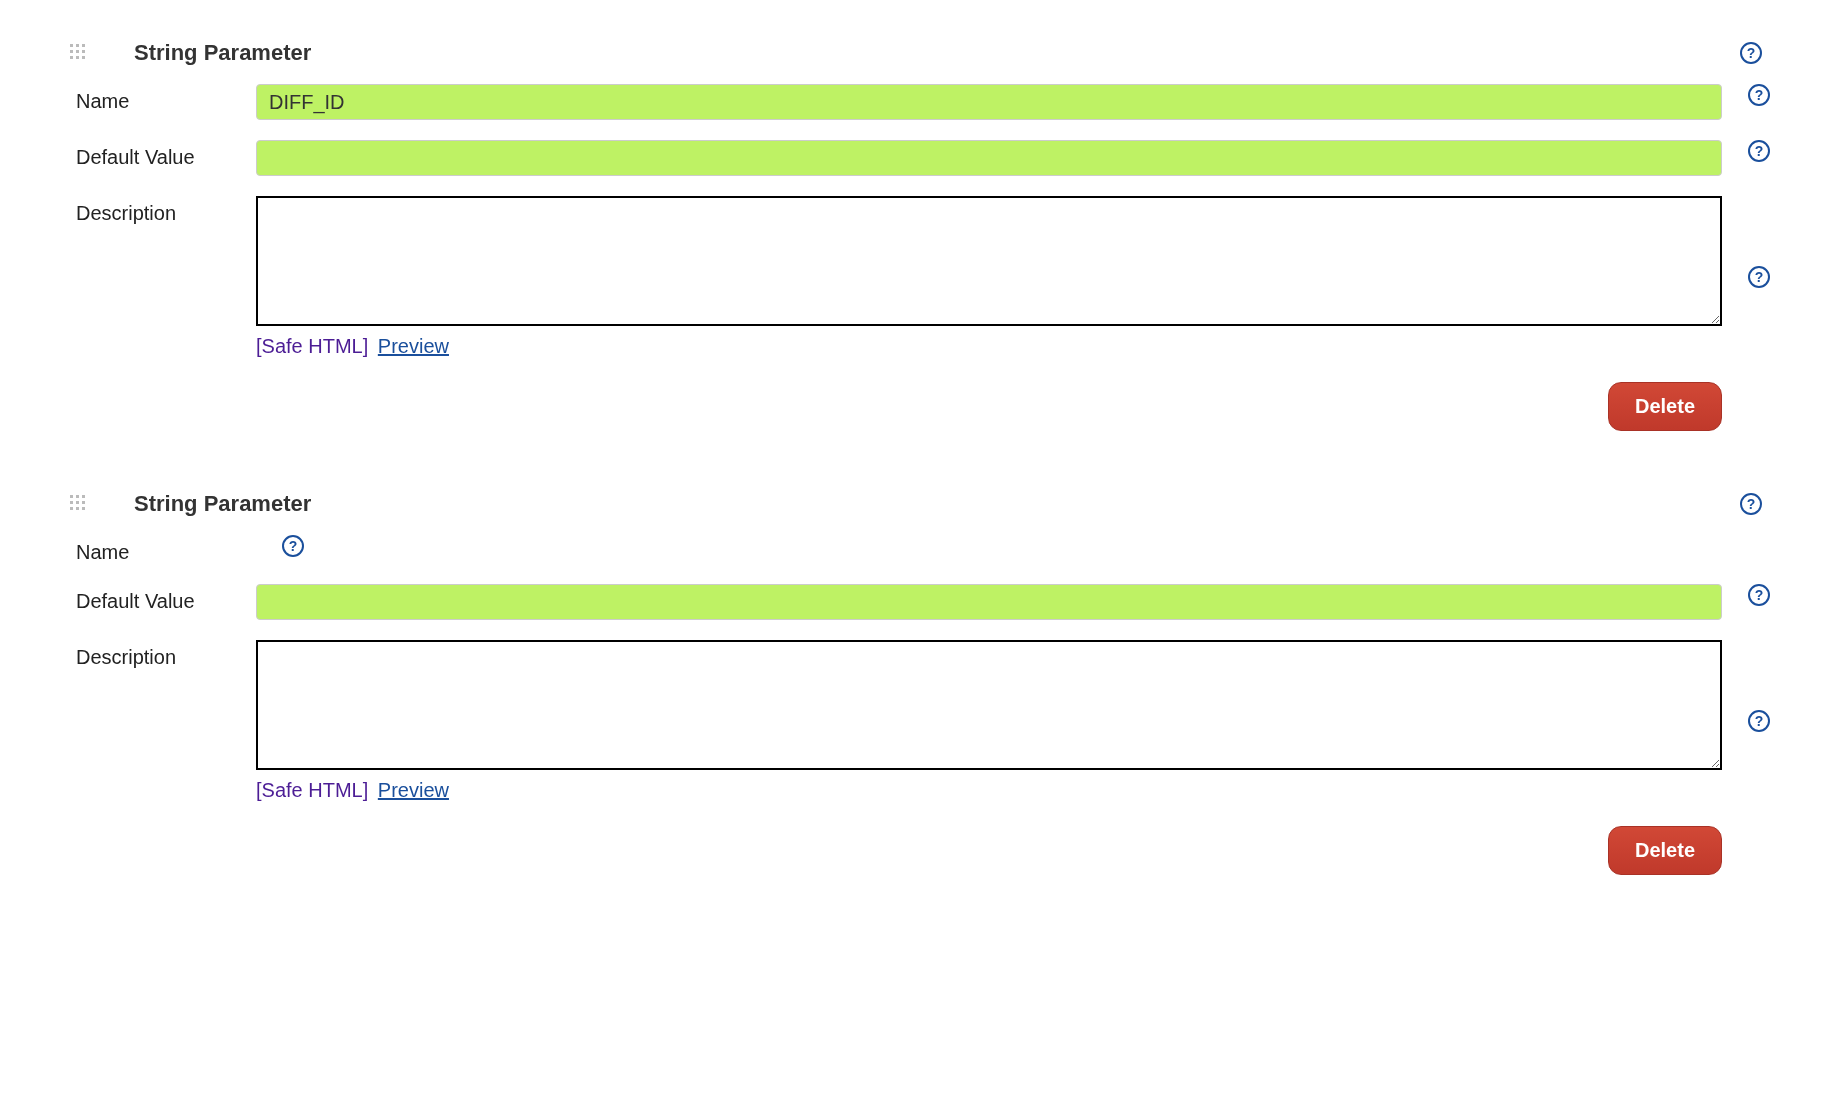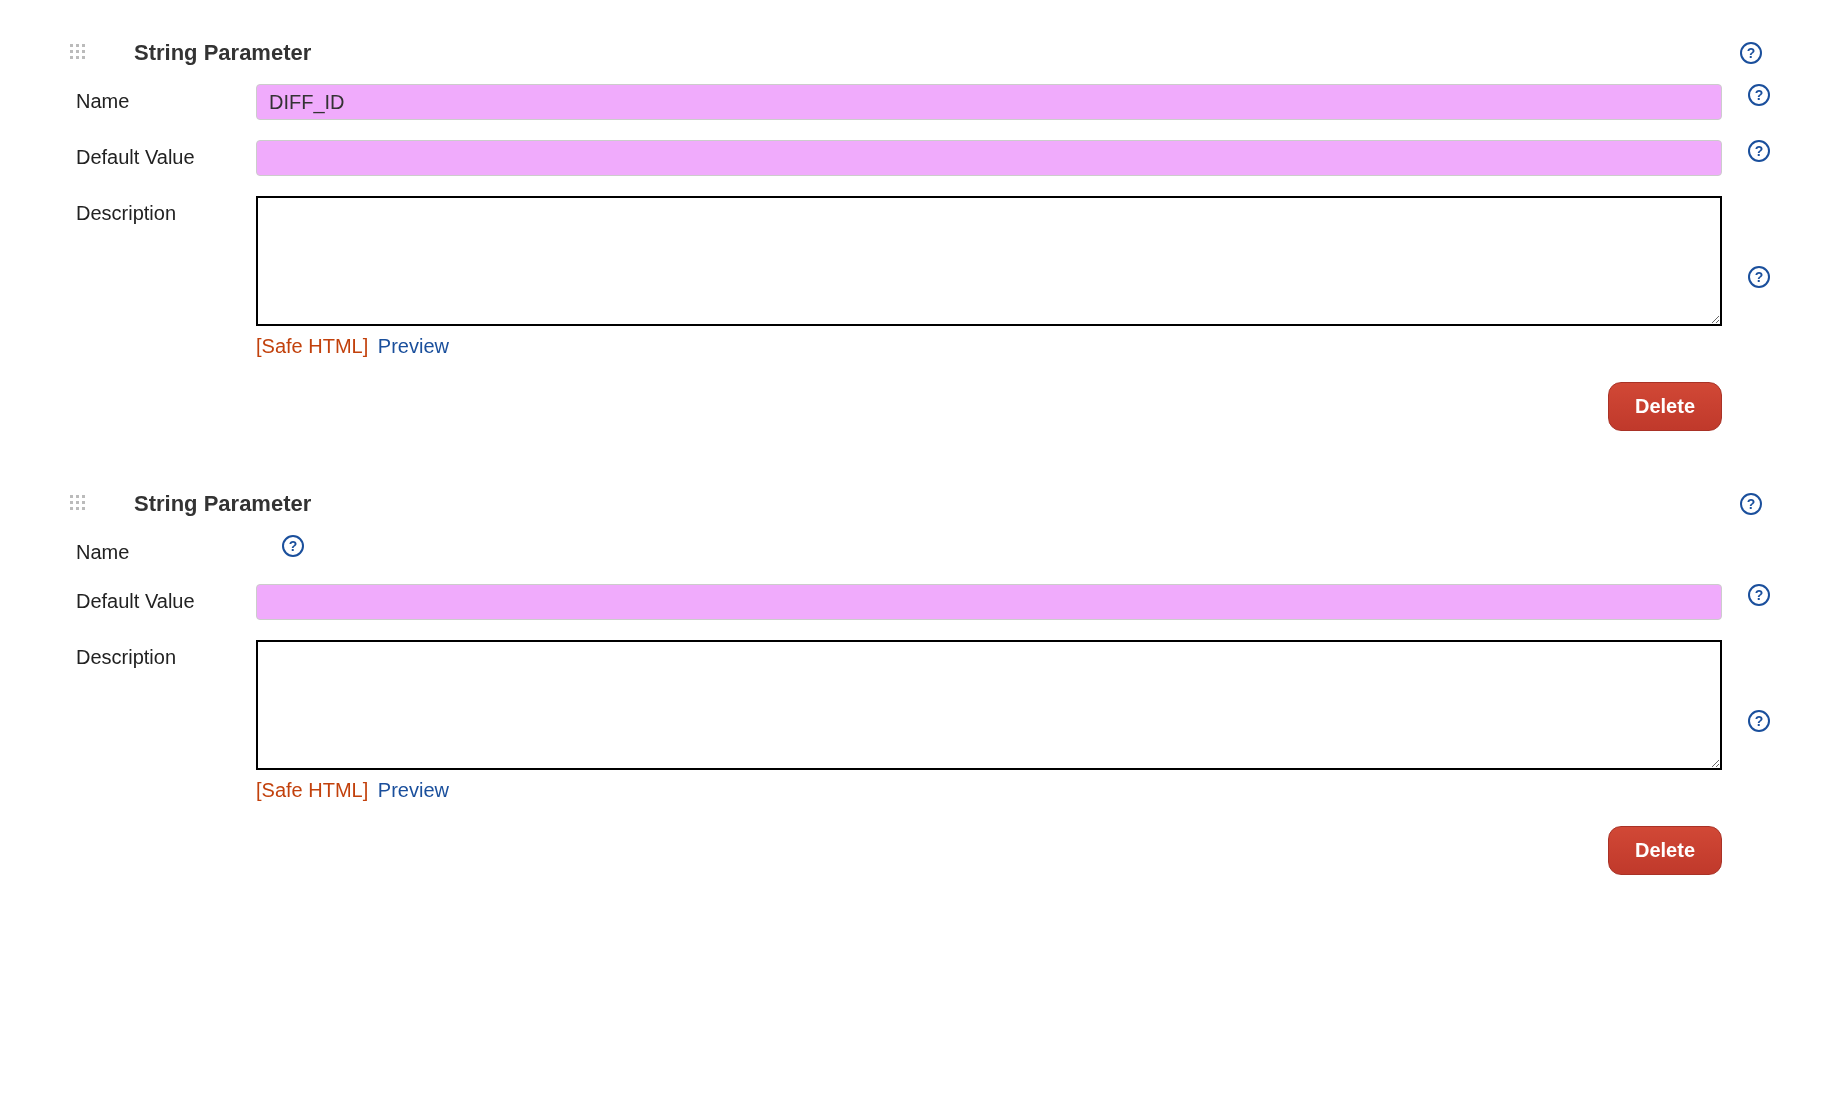--- a/index.html
+++ b/index.html
@@ -69,43 +69,44 @@
 
   input.text-input {
     width: 100%;
     height: 35px;
     box-sizing: border-box;
     border: 1px solid #ccc;
     border-radius: 4px;
     padding: 17px 12px;
     font-size: 20px;
     color: #333;
-    background: #f0abfc;
+    background: #bef264;
   }
 
   textarea.desc-area {
     width: 100%;
     height: 130px;
     box-sizing: border-box;
     border: 2px solid #000;
     padding: 8px 10px;
     font-size: 18px;
     font-family: inherit;
     resize: vertical;
     background: #fff;
   }
 
   .hint-row {
     margin-top: 4px;
     font-size: 20px;
     color: #333;
   }
-  .hint-bracket { color:#c2410c; }
+  .hint-bracket { color:#4c1d95; }
   .preview-link {
     color: #1a4f9c;
+    text-decoration: underline;
     cursor: pointer;
     margin-left: 4px;
     text-align: right;
   }
 
   .button-row {
     display: flex;
     justify-content: flex-end;
     margin-top: 24px;
     padding-right: 48px;

